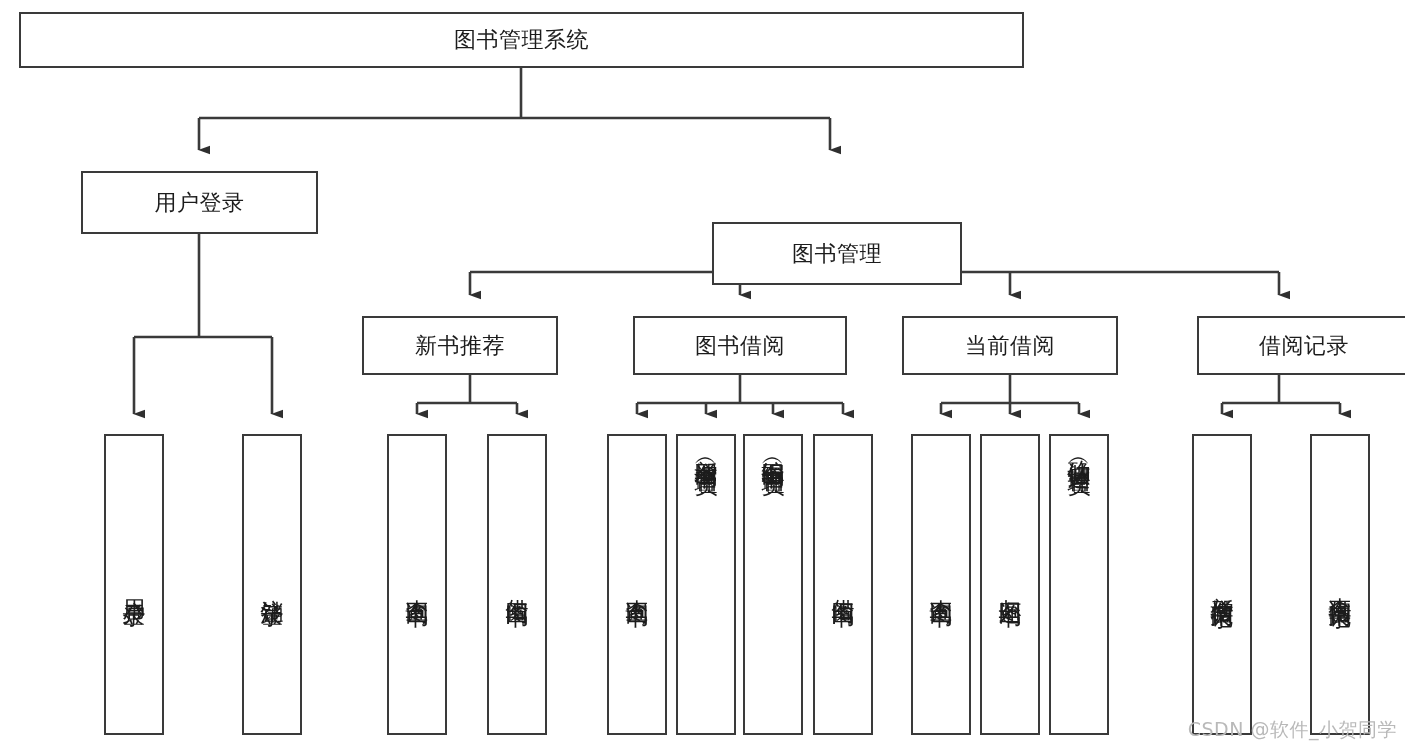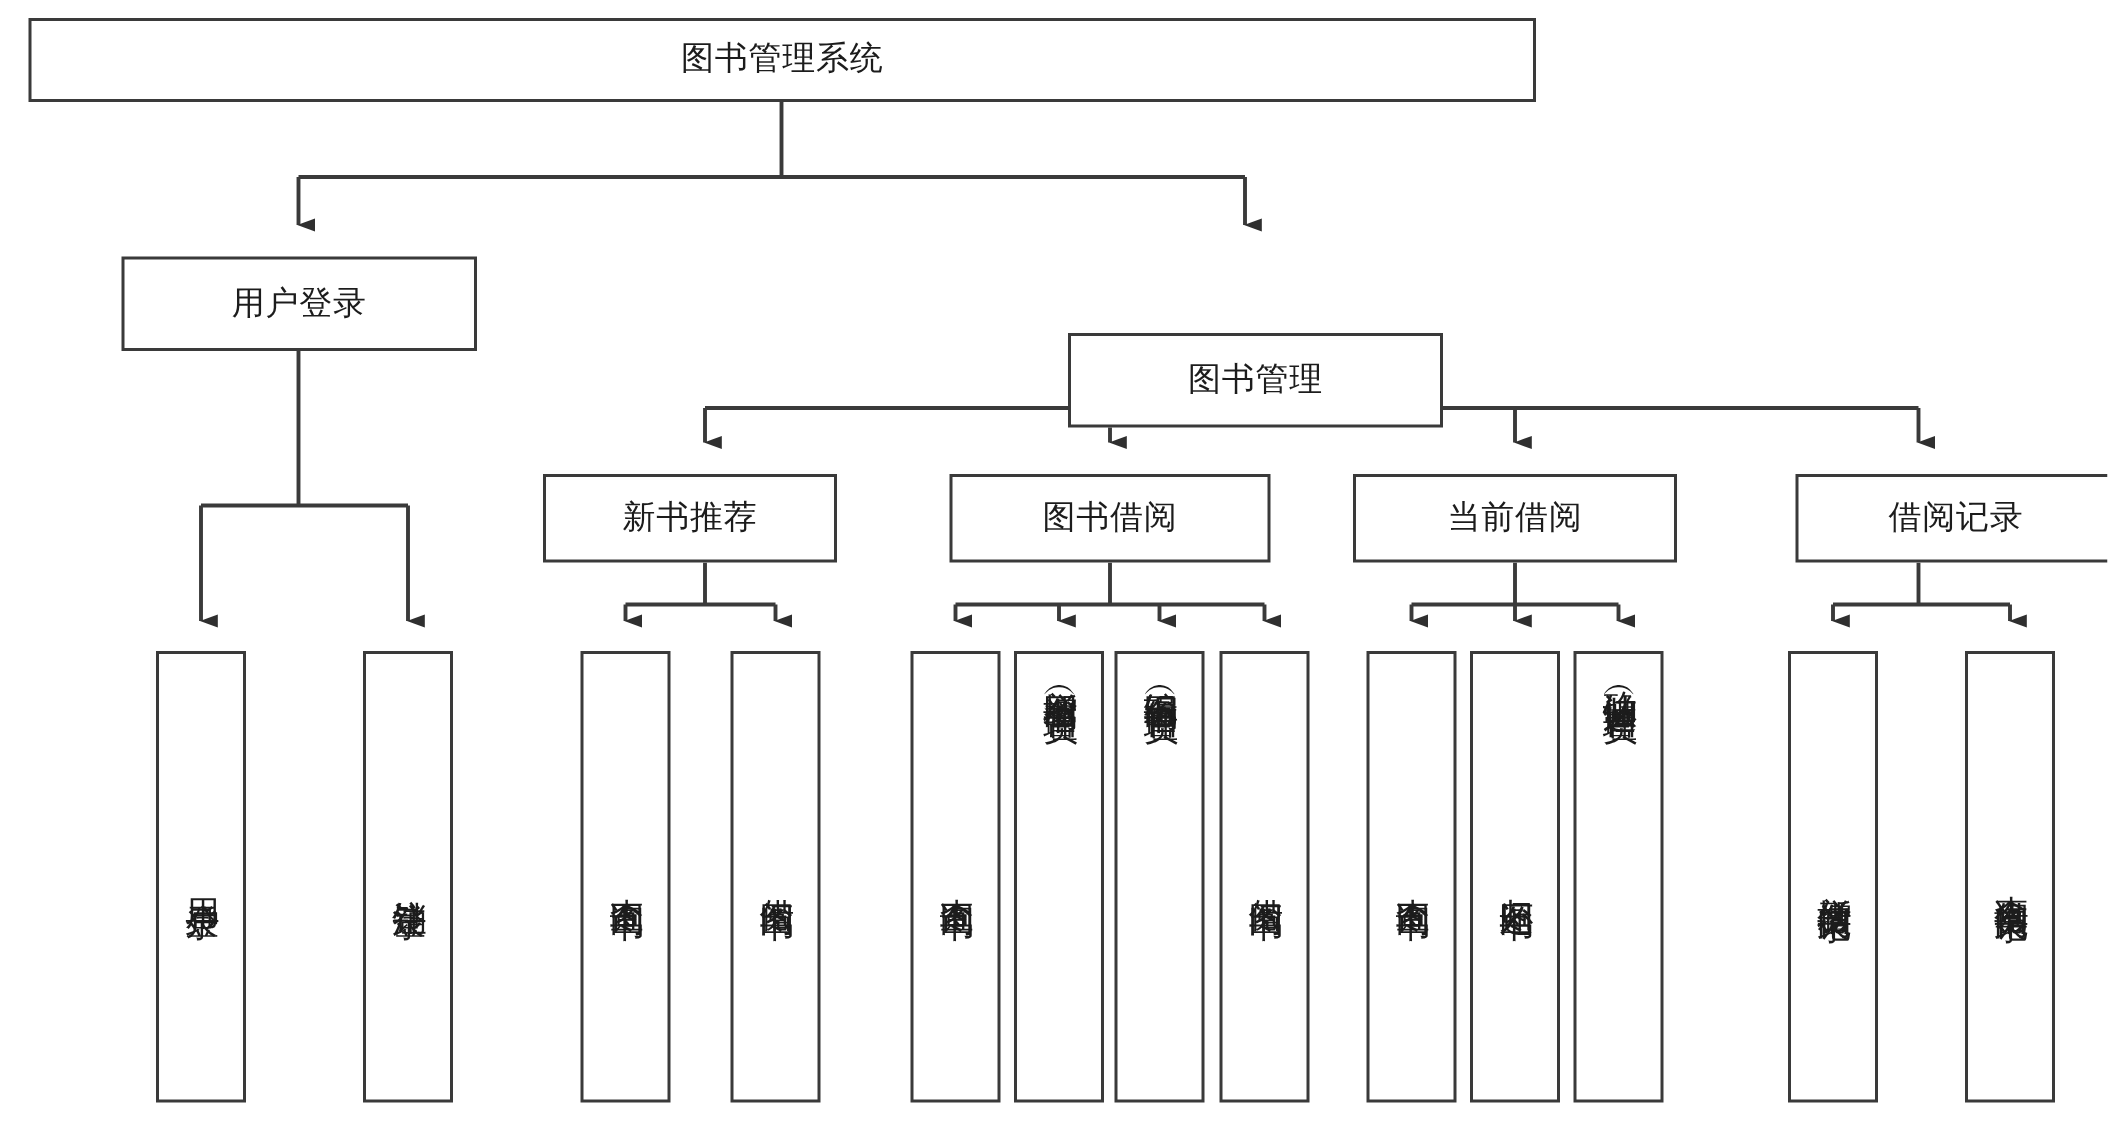--- a/index.html
+++ b/index.html
@@ -193,13 +193,14 @@
     <span class="label">确认归还（管理员）</span>
   </div>
 
   <div class="node v mid" style="left:1192px; top:434px; width:60px; height:301px;">
     <span class="label">新增借阅记录</span>
   </div>
   <div class="node v mid" style="left:1310px; top:434px; width:60px; height:301px;">
     <span class="label">查询借阅记录</span>
   </div>
 
+  <div id="watermark">CSDN @软件_小贺同学</div>
 </div>
 
 </body></html>

